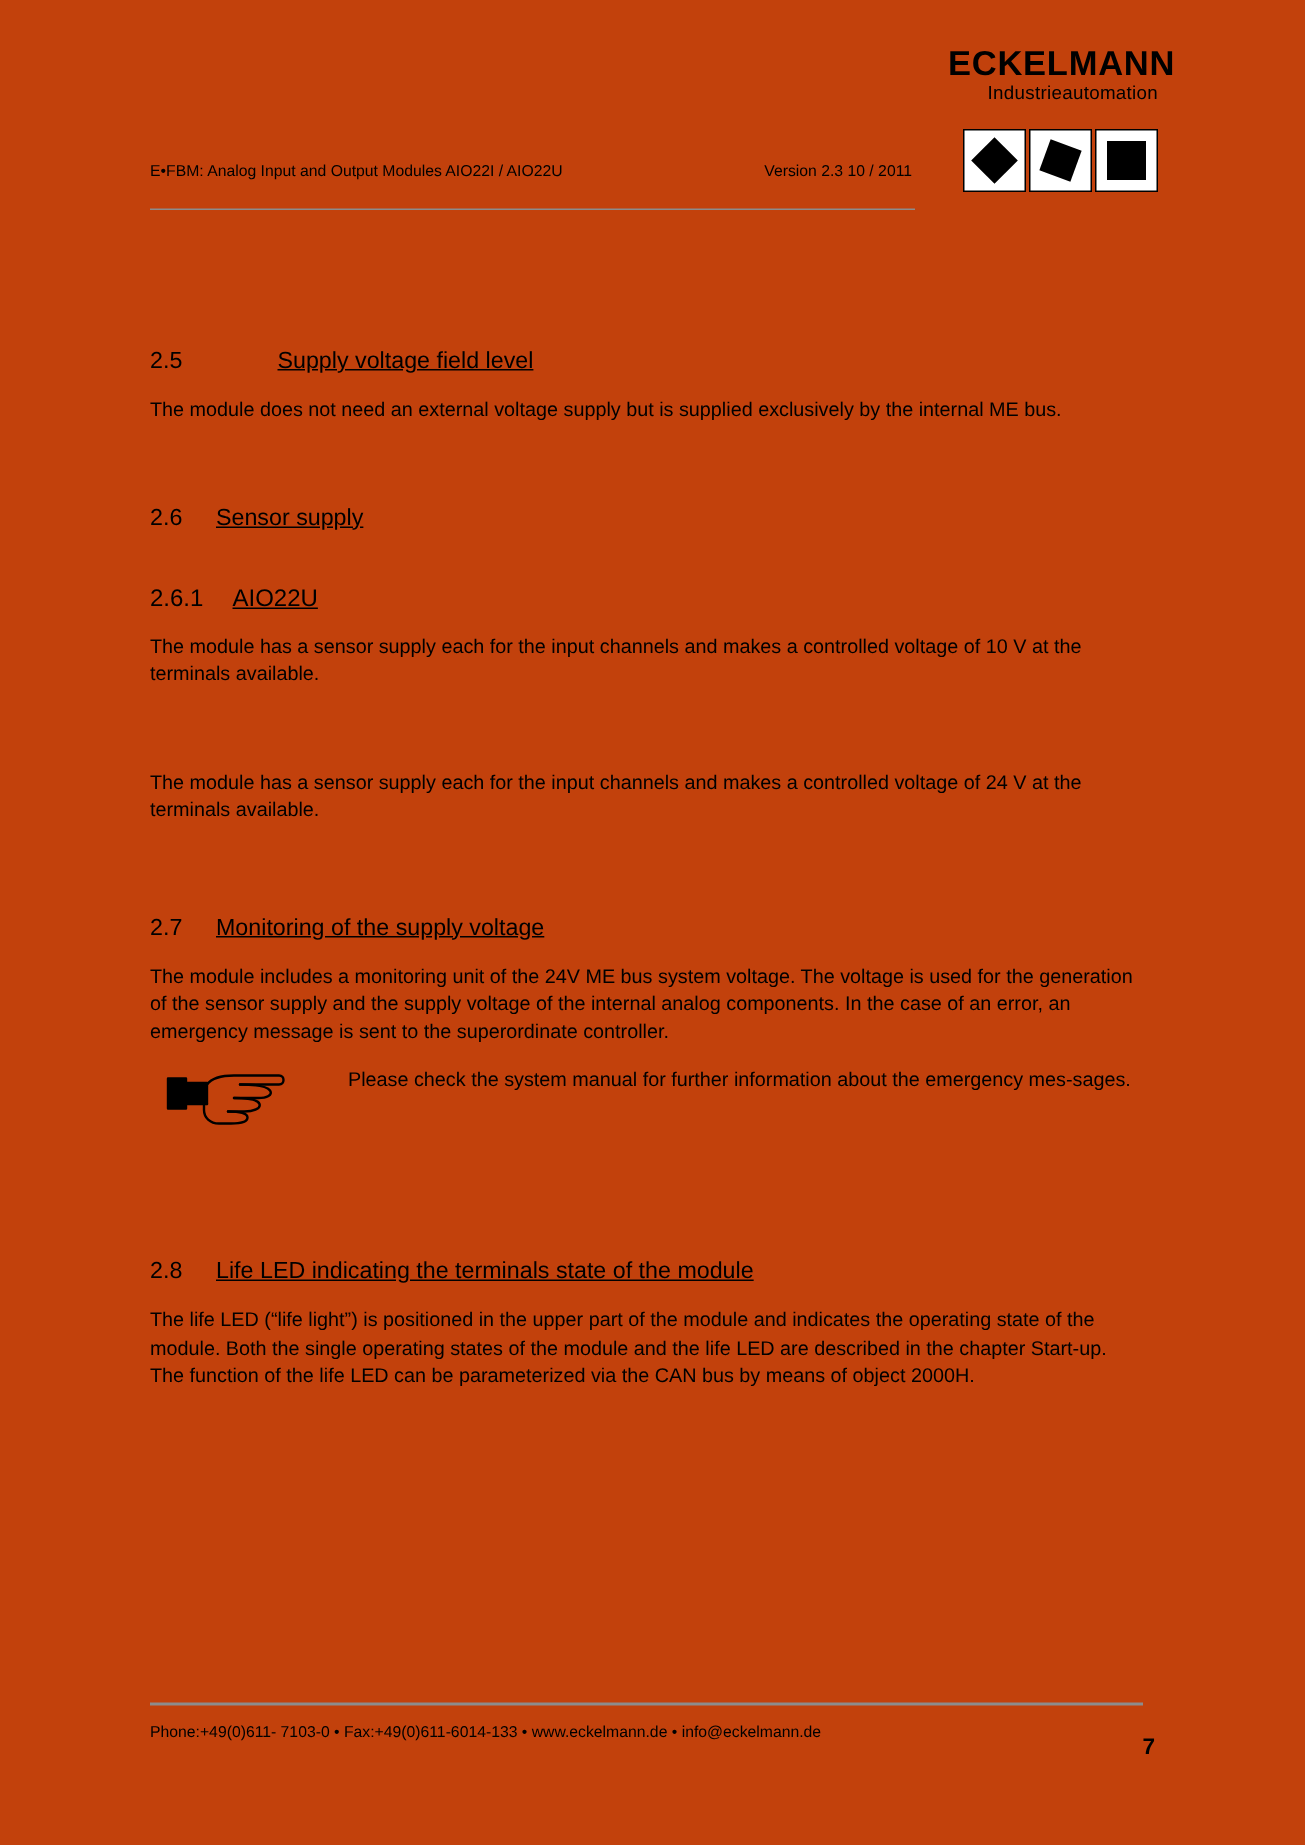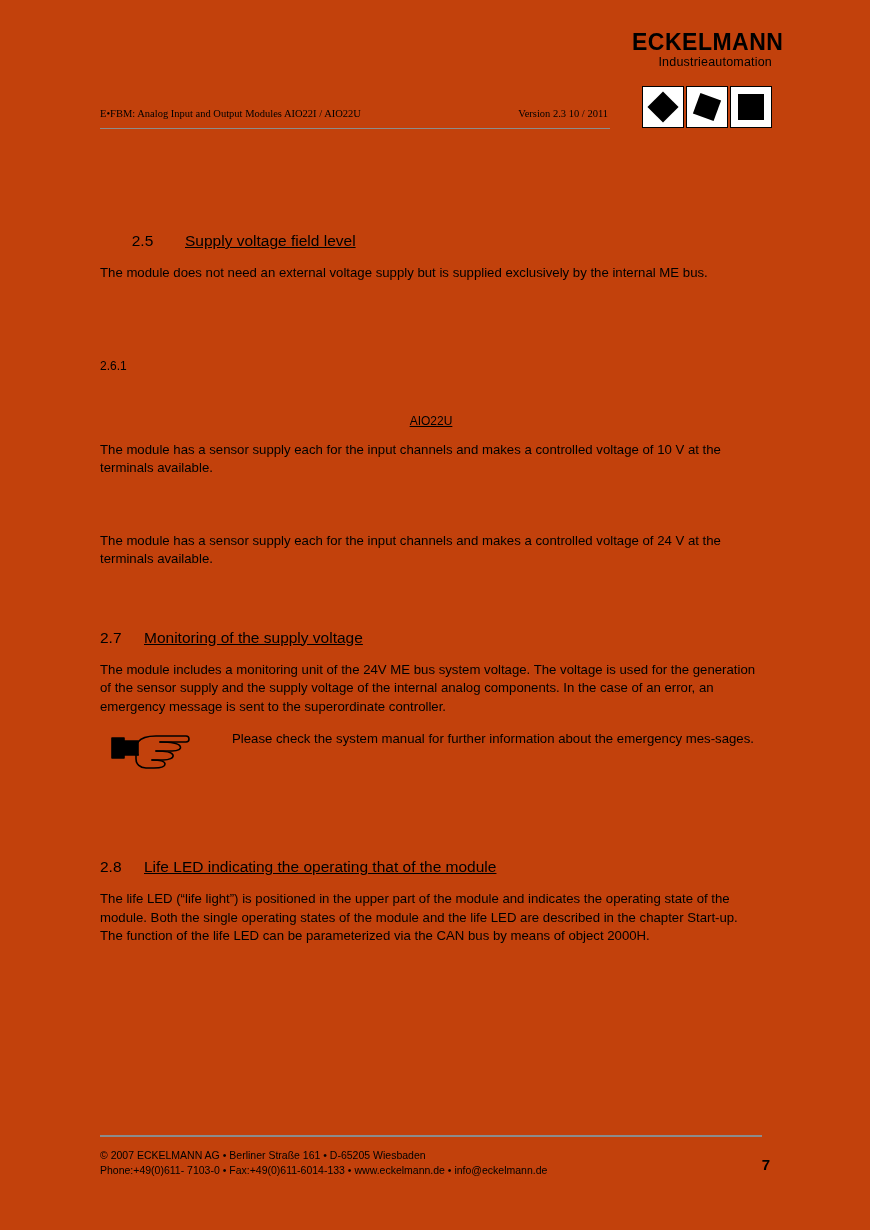--- a/index.html
+++ b/index.html
@@ -82,63 +82,60 @@
   
   .header {
     position: absolute;
     top: 108px;
     left: 100px;
     width: 510px;
     display: flex;
     justify-content: space-between;
     align-items: flex-end;
     font-size: 10.5px;
-    padding-bottom: 9px;
+    padding-bottom: 19px;
     border-bottom: 1.5px solid #8c8c8c;
-    font-family: Liberation Serif, serif;
   }
   .header-left { white-space: nowrap; }
   .header-right { white-space: nowrap; padding-right: 2px; }
 
   
   .content {
     position: absolute;
     top: 232px;
     left: 100px;
     width: 662px;
   }
   .h2 {
     display: flex;
     font-size: 15.5px;
     margin-bottom: 14px;
   }
   .h2 .num {
     width: 85px;
     flex: 0 0 85px;
-    text-align: center;
   }
   .h2 .txt {
     text-decoration: underline;
   }
   .h2-tight {
     display: flex;
     font-size: 15.5px;
     margin-bottom: 14px;
   }
   .h2-tight .num {
     width: 44px;
     flex: 0 0 44px;
   }
   .h2-tight .txt { text-decoration: underline; }
 
   .h3 {
     display: flex;
-    font-size: 12px;
+    font-size: 16px;
     margin-bottom: 13px;
-    flex-direction: column;
   }
   .h3 .num {
     width: 55px;
     flex: 0 0 55px;
   }
   .h3 .txt { text-decoration: underline; text-align: center; }
 
   p.body {
     font-size: 13.2px;
     line-height: 18.5px;
@@ -222,20 +219,24 @@
   <div class="content">
 
     <div class="h2">
       <span class="num">2.5</span>
       <span class="txt">Supply voltage field level</span>
     </div>
     <p class="body">The module does not need an external voltage supply but is supplied exclusively by the internal ME bus.</p>
 
     <div class="sp-46"></div>
 
+    <div class="h2-tight">
+      <span class="num">2.6</span>
+      <span class="txt">Sensor supply</span>
+    </div>
 
     <div class="sp-22"></div>
 
     <div class="h3">
       <span class="num">2.6.1</span>
       <span class="txt">AIO22U</span>
     </div>
     <p class="body">The module has a sensor supply each for the input channels and makes a controlled voltage of 10 V at the terminals available.</p>
 
     <div class="sp-46"></div>
@@ -265,26 +266,25 @@
         </svg>
       </div>
       <div class="note-text">Please check the system manual for further information about the emergency mes-sages.</div>
     </div>
 
     <div class="sp-52"></div>
     <div class="sp-32"></div>
 
     <div class="h2-tight">
       <span class="num">2.8</span>
-      <span class="txt">Life LED indicating the operating that of the module</span>
+      <span class="txt">Life LED indicating the terminals state of the module</span>
     </div>
     <p class="body">The life LED (“life light”) is positioned in the upper part of the module and indicates the operating state of the module. Both the single operating states of the module and the life LED are described in the chapter Start-up. The function of the life LED can be parameterized via the CAN bus by means of object 2000H.</p>
 
   </div>
 
   <div class="footer-rule"></div>
   <div class="footer">
-    <div>©  2007 ECKELMANN AG • Berliner Straße 161 • D-65205 Wiesbaden</div>
     <div>Phone:+49(0)611- 7103-0 • Fax:+49(0)611-6014-133 • www.eckelmann.de • info@eckelmann.de</div>
   </div>
   <div class="page-number">7</div>
 
 </div>
 
 </body></html>

